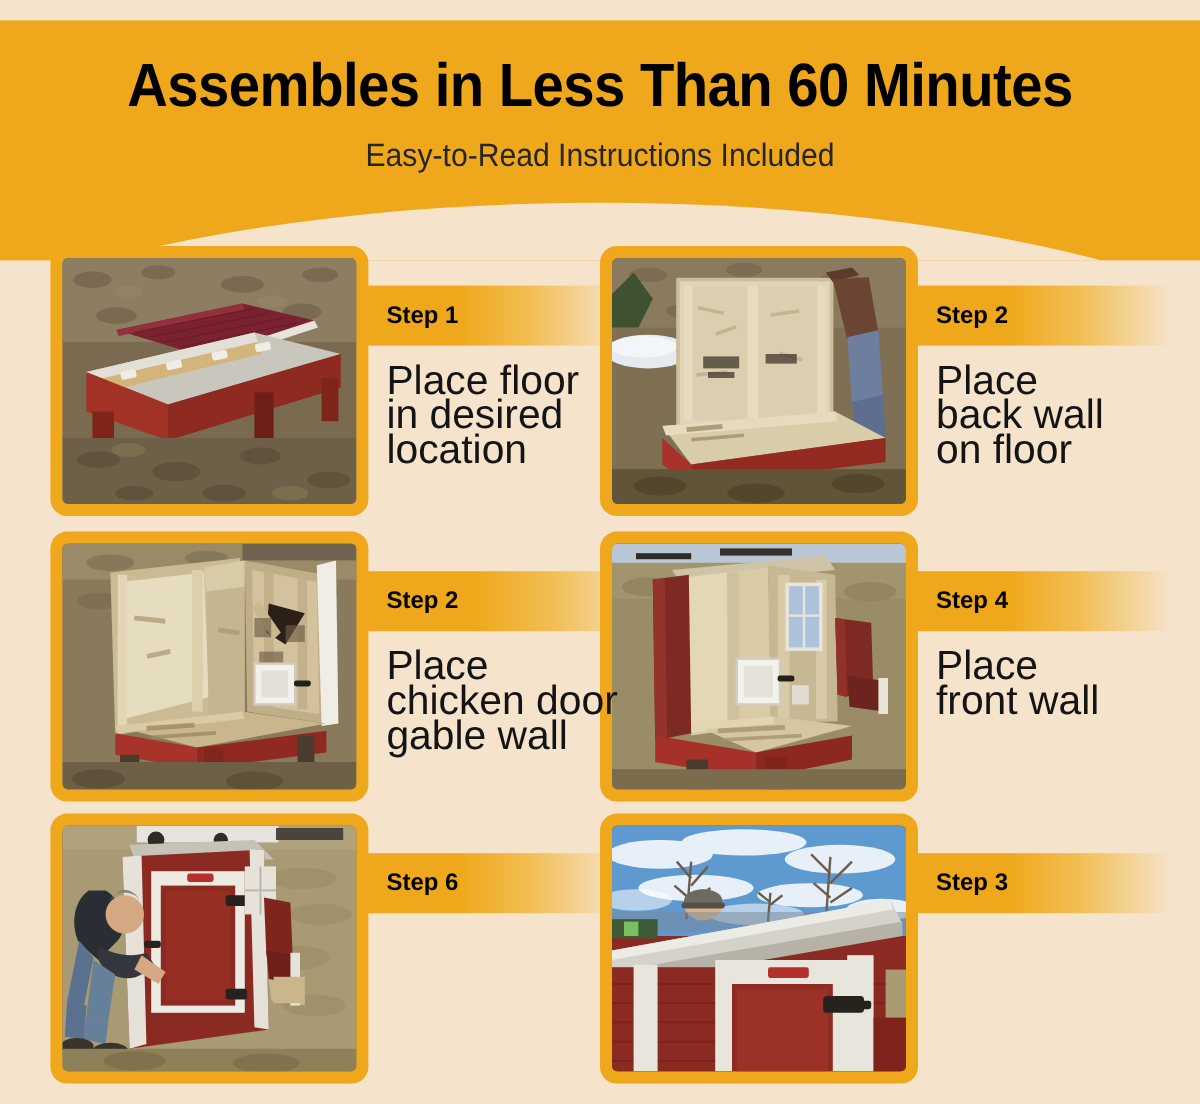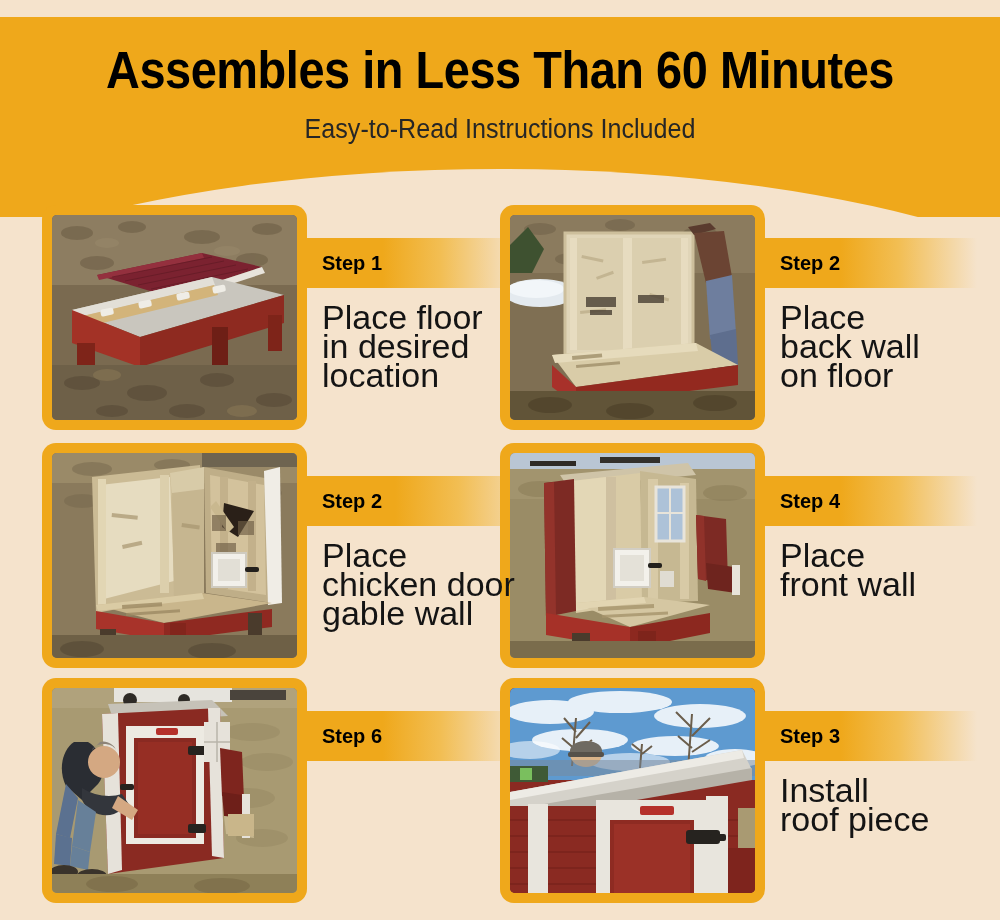--- a/index.html
+++ b/index.html
@@ -512,17 +512,15 @@
           <rect x="104" y="136" width="76" height="69" fill="#9B3127"></rect>
           <rect x="130" y="118" width="34" height="9" rx="2" fill="#B5302A"></rect>
           <rect x="176" y="142" width="34" height="14" rx="3" fill="#26231F"></rect>
           <rect x="200" y="146" width="16" height="7" rx="2" fill="#26231F"></rect>
           <rect x="218" y="160" width="27" height="45" fill="#7E241D"></rect>
           <rect x="228" y="120" width="17" height="40" fill="#A99A72"></rect>
         </svg>
       </div>
     </div>
     <div class="step-title">Step 3</div>
-    <div class="step-desc">Install
-roof piece</div>
   </div>
 
 </div>
 
 </body></html>

